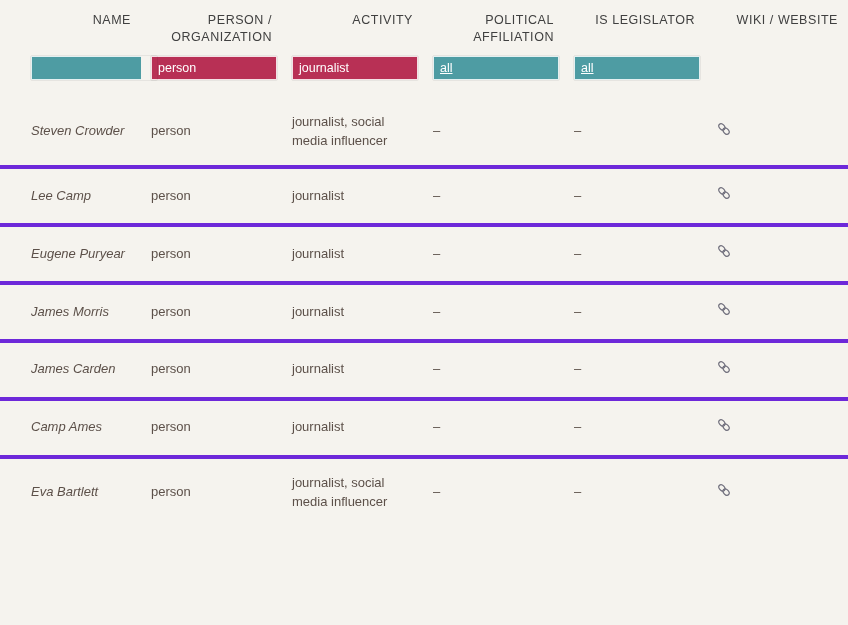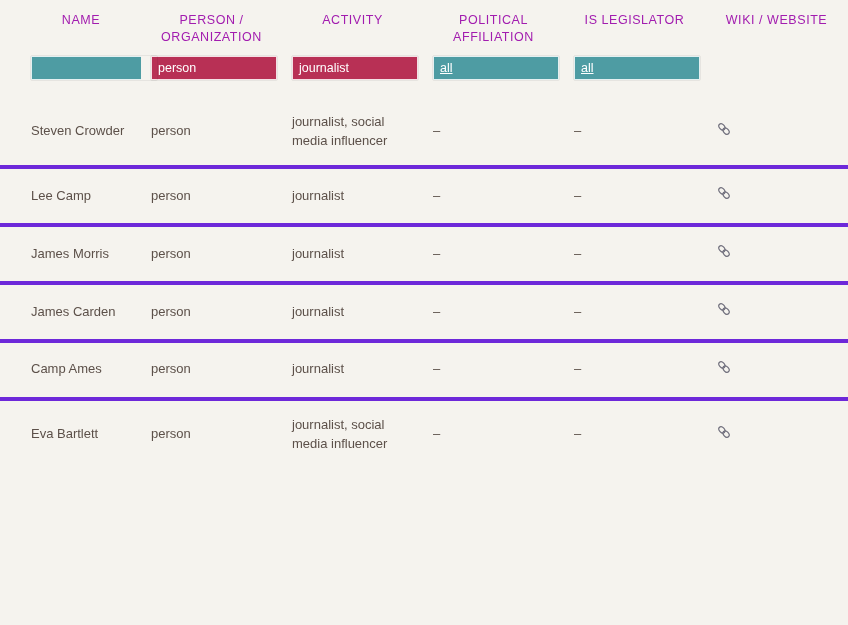--- a/index.html
+++ b/index.html
@@ -33,26 +33,26 @@
   
   col.c-name   { width: 141px; }
   col.c-porg   { width: 141px; }
   col.c-act    { width: 141px; }
   col.c-pol    { width: 141px; }
   col.c-leg    { width: 141px; }
   col.c-wiki   { width: 143px; }
 
   
   thead th {
-    text-align: center;
+    text-align: right;
     vertical-align: top;
     font-weight: normal;
     font-size: 12.5px;
     letter-spacing: 0.55px;
-    color: #a21caf;
+    color: #404040;
     padding: 12px 10px 4px 10px;
     line-height: 1.35;
     text-transform: uppercase;
     background: #f5f3ee;
   }
   thead th:first-child { padding-left: 31px; }
 
   .hdr-label { display: block; white-space: pre-line; }
 
   
@@ -91,21 +91,21 @@
     vertical-align: middle;
     padding: 15px 10px 15px 10px;
     line-height: 1.45;
     border-top: 4px solid #6d28d9;
     background: #f5f3ee;
   }
   tbody tr.data-row td:first-child { padding-left: 31px; }
 
   tbody tr.data-row:first-child td { border-top: none; }
 
-  .cell-name { color: #4e443e; }
+  .cell-name { color: #4e443e; font-style: italic; }
   .cell-dash { color: #9b8f88; font-size: 13px; }
 
   .link-icon {
     display: inline-block;
     width: 18px;
     height: 18px;
     line-height: 0;
     cursor: pointer;
   }
   .link-icon svg { display: block; }
@@ -198,20 +198,37 @@
         <svg width="18" height="18" viewBox="0 0 18 18" aria-hidden="true">
           <g fill="none" stroke="#6b6a78" stroke-width="1.15">
             <ellipse cx="6.9" cy="6.9" rx="2.5" ry="3.6" transform="rotate(-42 6.9 6.9)"></ellipse>
             <ellipse cx="11.1" cy="11.1" rx="2.5" ry="3.6" transform="rotate(-42 11.1 11.1)"></ellipse>
           </g>
         </svg>
       </span>
     </td>
   </tr>
 
+  <tr class="data-row">
+    <td class="cell-name">Eugene Puryear</td>
+    <td class="cell-porg">person</td>
+    <td class="cell-act">journalist</td>
+    <td class="cell-dash">–</td>
+    <td class="cell-dash">–</td>
+    <td class="cell-wiki">
+      <span class="link-icon">
+        <svg width="18" height="18" viewBox="0 0 18 18" aria-hidden="true">
+          <g fill="none" stroke="#6b6a78" stroke-width="1.15">
+            <ellipse cx="6.9" cy="6.9" rx="2.5" ry="3.6" transform="rotate(-42 6.9 6.9)"></ellipse>
+            <ellipse cx="11.1" cy="11.1" rx="2.5" ry="3.6" transform="rotate(-42 11.1 11.1)"></ellipse>
+          </g>
+        </svg>
+      </span>
+    </td>
+  </tr>
 
   <tr class="data-row">
     <td class="cell-name">James Morris</td>
     <td class="cell-porg">person</td>
     <td class="cell-act">journalist</td>
     <td class="cell-dash">–</td>
     <td class="cell-dash">–</td>
     <td class="cell-wiki">
       <span class="link-icon">
         <svg width="18" height="18" viewBox="0 0 18 18" aria-hidden="true">

